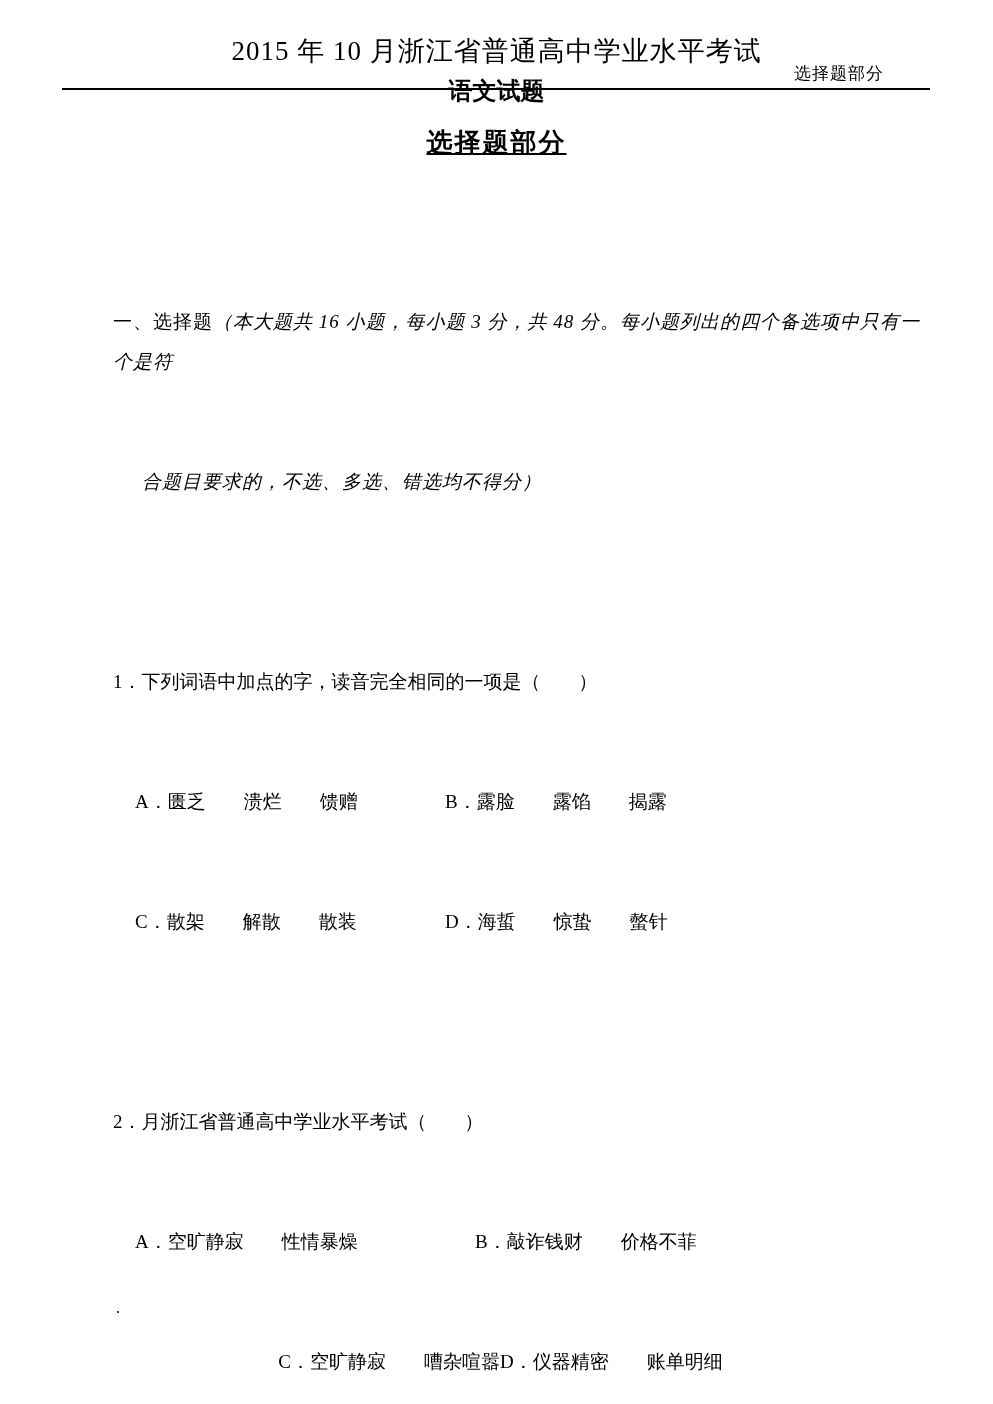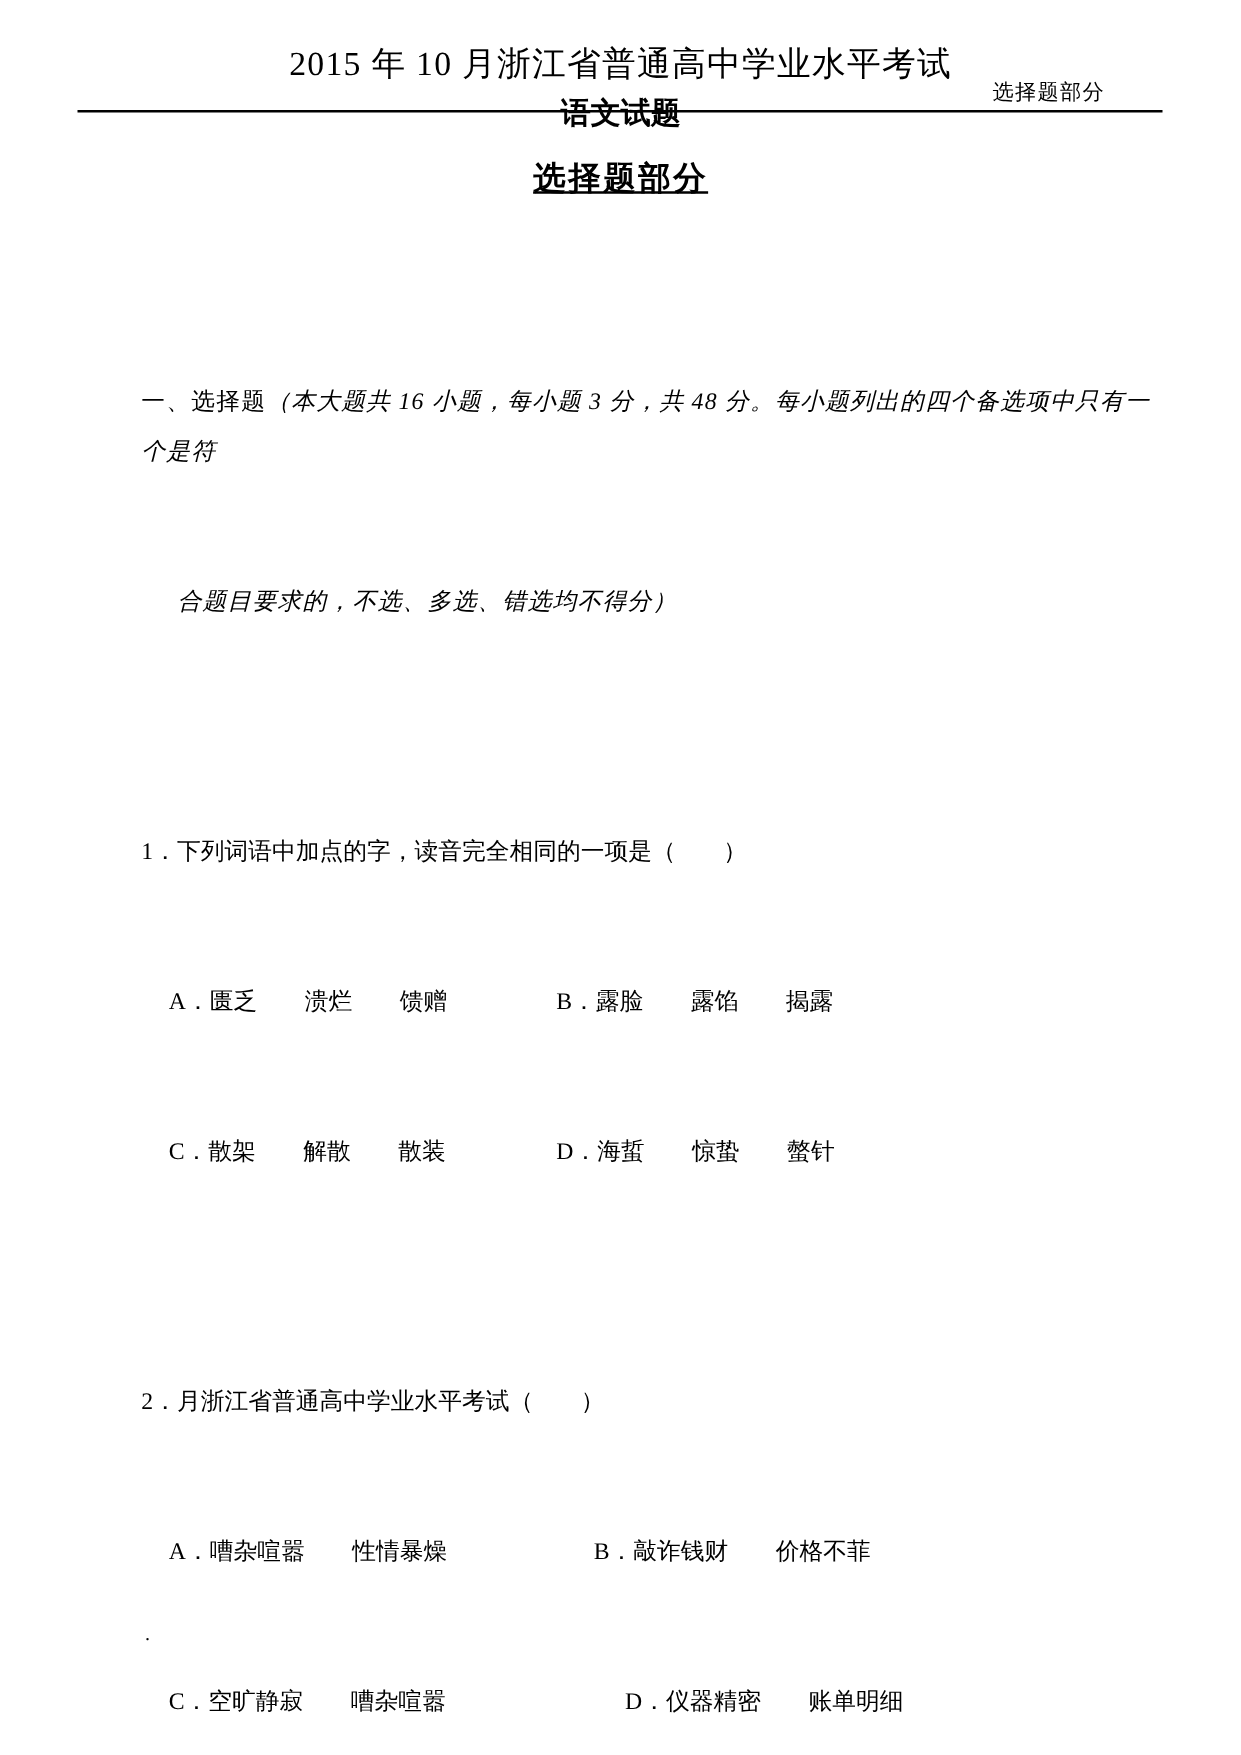--- a/index.html
+++ b/index.html
@@ -75,21 +75,21 @@
     letter-spacing: 1px;
   }
   .indent-instr { padding-left: 29px; }
   .opt-row {
     display: flex;
     padding-left: 22px;
   }
   .opt-row .left-col { flex: 0 0 auto; }
   .opt-row.w310 .left-col { width: 310px; }
   .opt-row.w340 .left-col { width: 340px; }
-  .opt-row.w365 .left-col { width: 365px; }
+  .opt-row.w365 .left-col { width: 365px; text-align: right; }
   .opt-row .right-col { flex: 1 1 auto; }
   .stray-mark {
     position: absolute;
     left: 116px;
     top: 1300px;
     font-size: 16px;
     line-height: 16px;
   }
 </style>
 </head>
@@ -119,21 +119,21 @@
       <span class="right-col">B．露脸　　露馅　　揭露</span>
     </div>
     <div class="line opt-row w310">
       <span class="left-col">C．散架　　解散　　散装</span>
       <span class="right-col">D．海蜇　　惊蛰　　螫针</span>
     </div>
 
     
     <p class="line"><span>2．</span><span>月浙江省普通高中学业水平考试（　　）</span></p>
     <div class="line opt-row w340">
-      <span class="left-col">A．嘈杂喧嚣　　性情暴燥</span>
+      <span class="left-col">A．空旷静寂　　性情暴燥</span>
       <span class="right-col">B．敲诈钱财　　价格不菲</span>
     </div>
     <div class="line opt-row w365">
       <span class="left-col">C．空旷静寂　　嘈杂喧嚣</span>
       <span class="right-col">D．仪器精密　　账单明细</span>
     </div>
 
     
     
     

